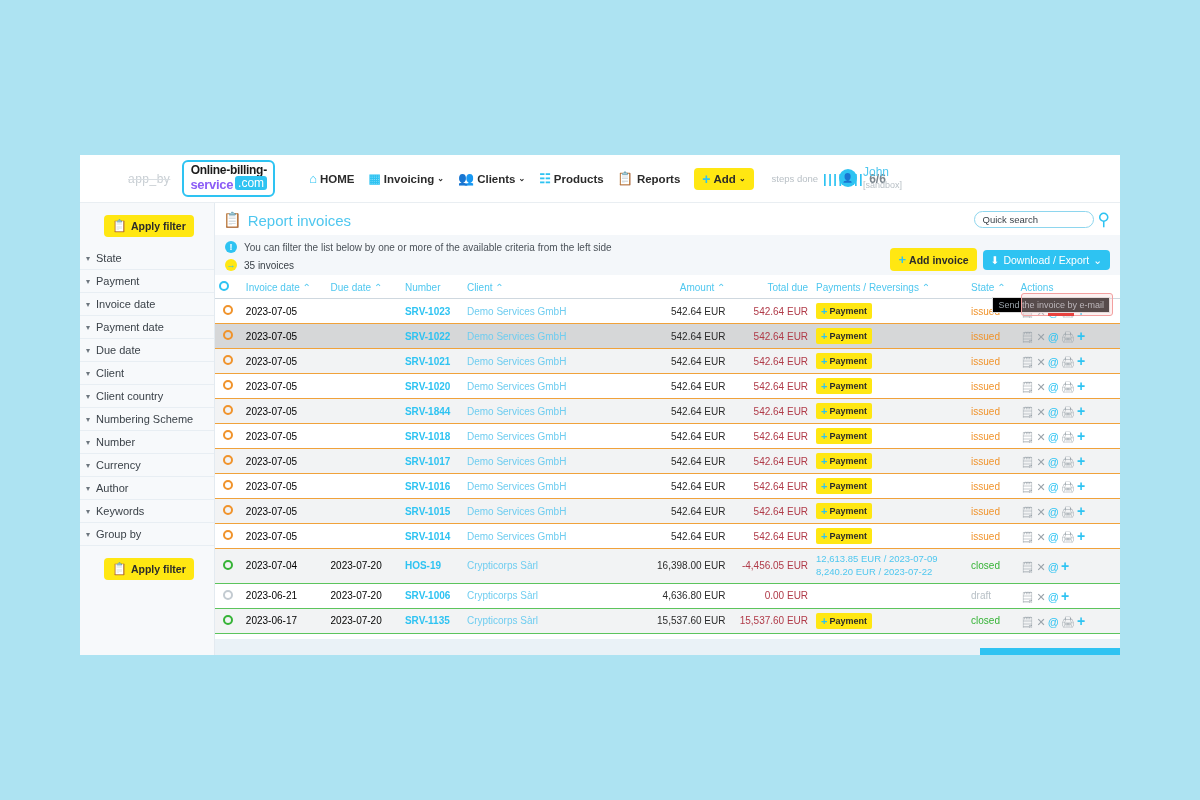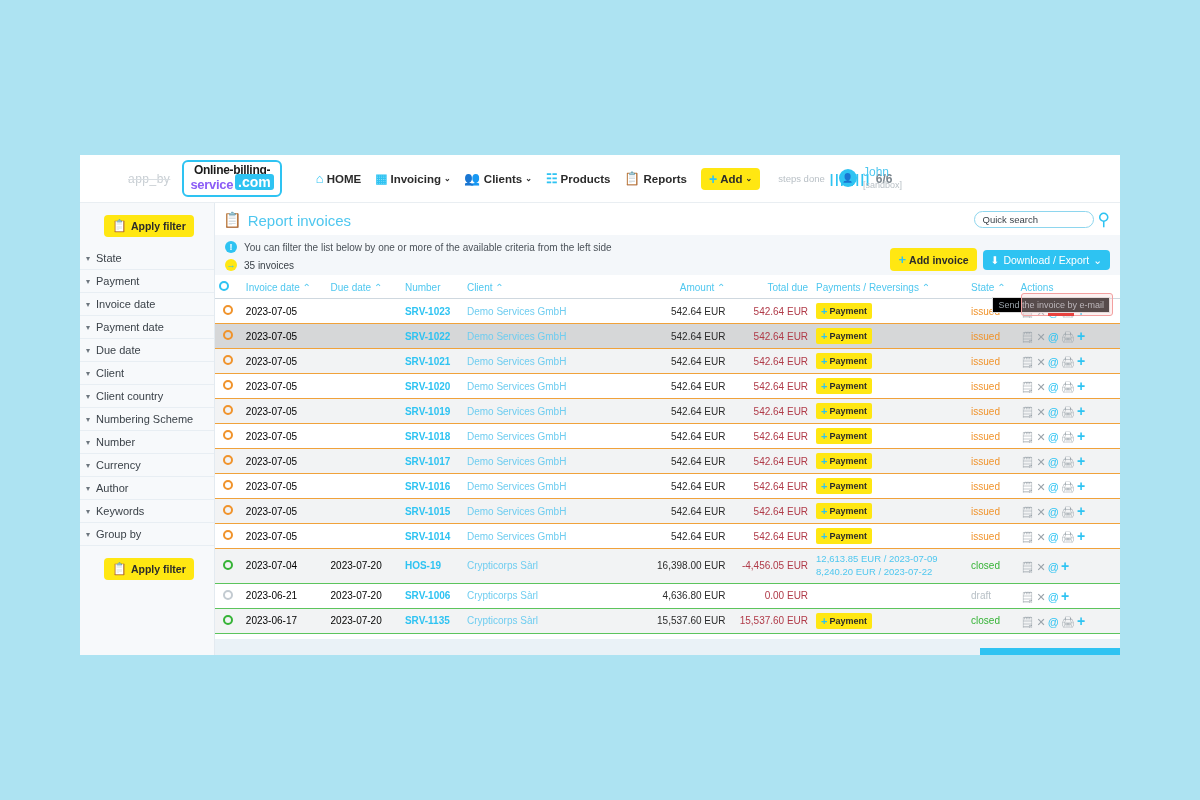--- a/index.html
+++ b/index.html
@@ -38,21 +38,21 @@
     margin-left: 12px;
     border: 2px solid #2ec3f2;
     border-radius: 6px;
     padding: 2px 6px 3px 6px;
     line-height: 1.0;
     text-align: center;
     background: #fff;
   }
   .logo .l1 { font-size: 12px; font-weight: bold; color: #1a1a1a; letter-spacing: -.3px; display:block;}
   .logo .l2 { font-size: 13px; font-weight: bold; color: #8b5cf6; letter-spacing: -.3px; display:inline-block; }
-  .logo .dot { font-size: 14px; font-weight: bold; color:#fff; background:#2ec3f2; border-radius:3px; padding: 0px 3px; margin-left:2px; position:relative; top:-2px;}
+  .logo .dot { font-size: 12px; font-weight: normal; color:#fff; background:#2ec3f2; border-radius:3px; padding: 0px 3px; margin-left:2px; position:relative; top:-2px;}
 
   .nav { display:flex; align-items:center; margin-left: 34px; gap: 14px; }
   .nav-item { display:flex; align-items:center; gap:3px; font-size:11.5px; color:#2b2b2b; font-weight:bold; cursor:pointer; }
   .nav-item .ico { color:#2ec3f2; font-size: 13px; line-height:1; }
   .caret { font-size: 8px; color:#2b2b2b; }
   .nav-add {
     background:#ffe712; border-radius:4px; padding:3px 8px;
     display:flex; align-items:center; gap:3px; font-size:11.5px; font-weight:bold; color:#2b2b2b; cursor:pointer;
   }
   .nav-add .plus { color:#2ec3f2; font-size:14px; font-weight:bold; }
@@ -431,21 +431,21 @@
                     <span class="plus">+</span>
                     <span>Payment</span>
                   </span></td>
                 <td class="state-issued">issued</td>
                 <td class="act"><span class="">🗒</span><span class="">✕</span><span class="mail">@</span><span class="">🖨</span><span class="plus">+</span></td>
               </tr>
               <tr class="row-issued row-alt">
                 <td class="r-sel"><span class="c-circ "></span></td>
                 <td>2023-07-05</td>
                 <td></td>
-                <td class="num-link">SRV-1019</td>
+                <td class="num-link">SRV-1844</td>
                 <td class="client-link">Demo Services GmbH</td>
                 <td class="right amt">542.64 EUR</td>
                 <td class="right due">542.64 EUR</td>
                 <td><span class="pay-badge">
                     <span class="plus">+</span>
                     <span>Payment</span>
                   </span></td>
                 <td class="state-issued">issued</td>
                 <td class="act"><span class="">🗒</span><span class="">✕</span><span class="mail">@</span><span class="">🖨</span><span class="plus">+</span></td>
               </tr>

